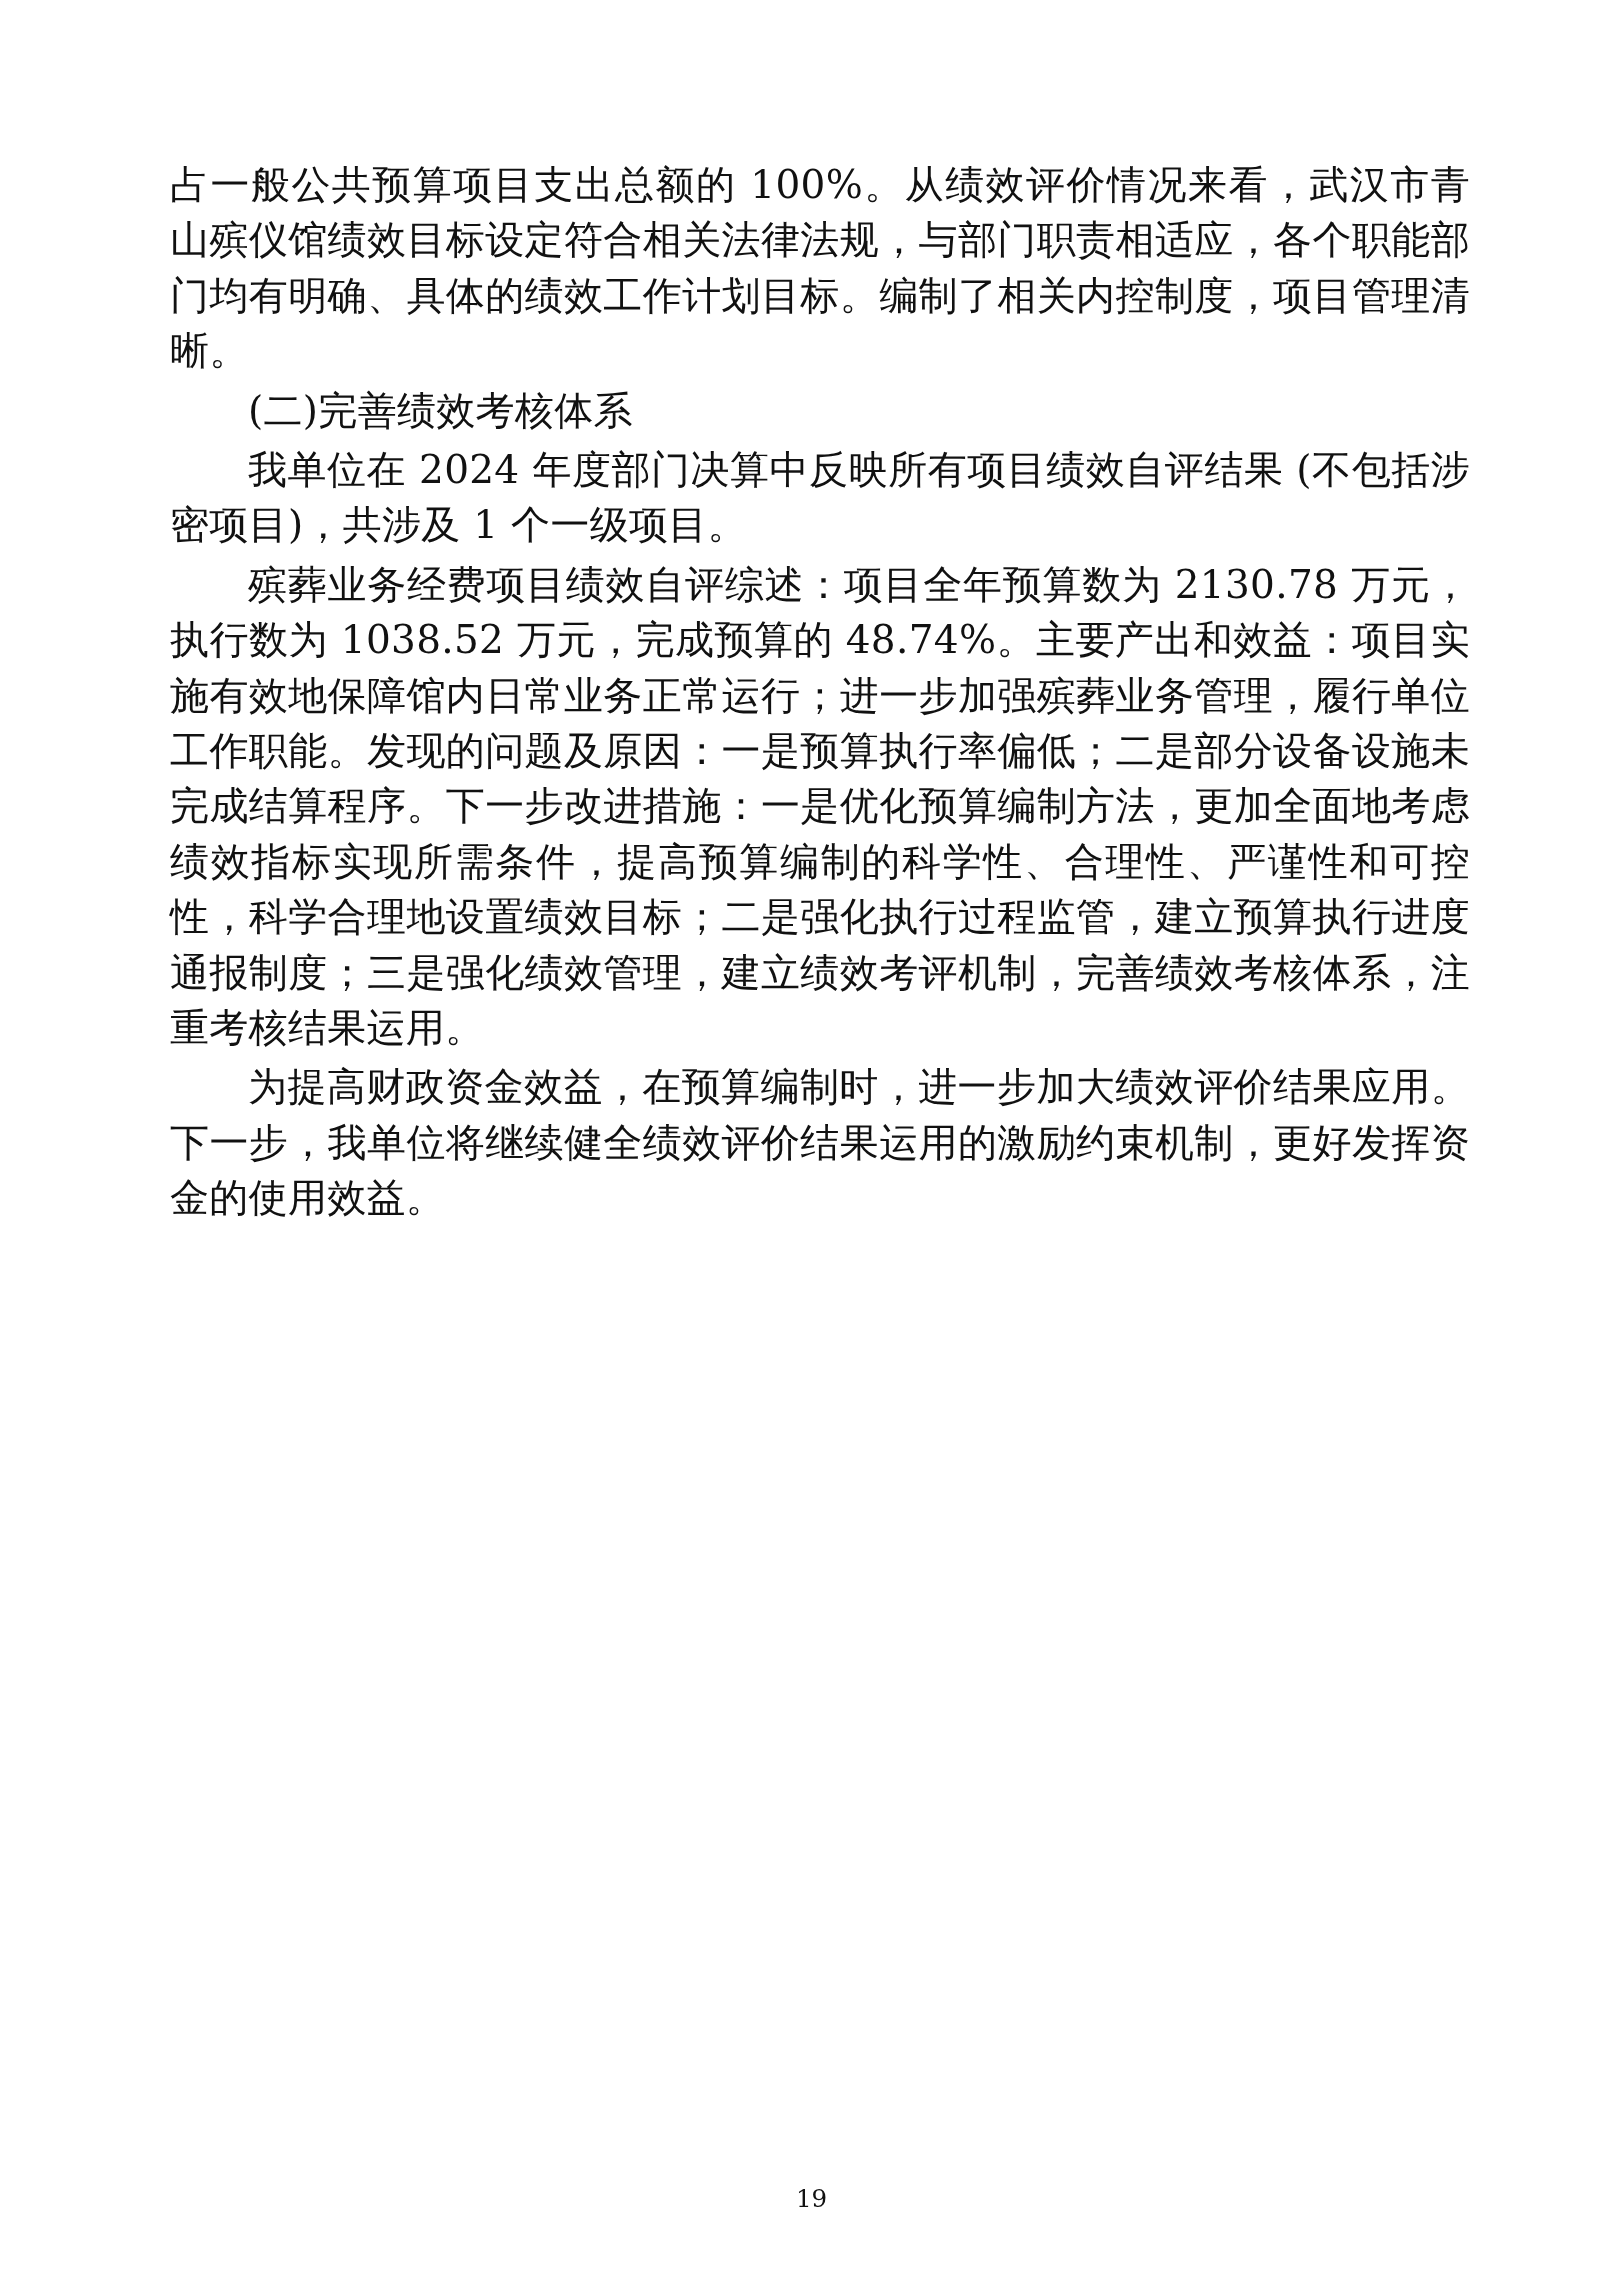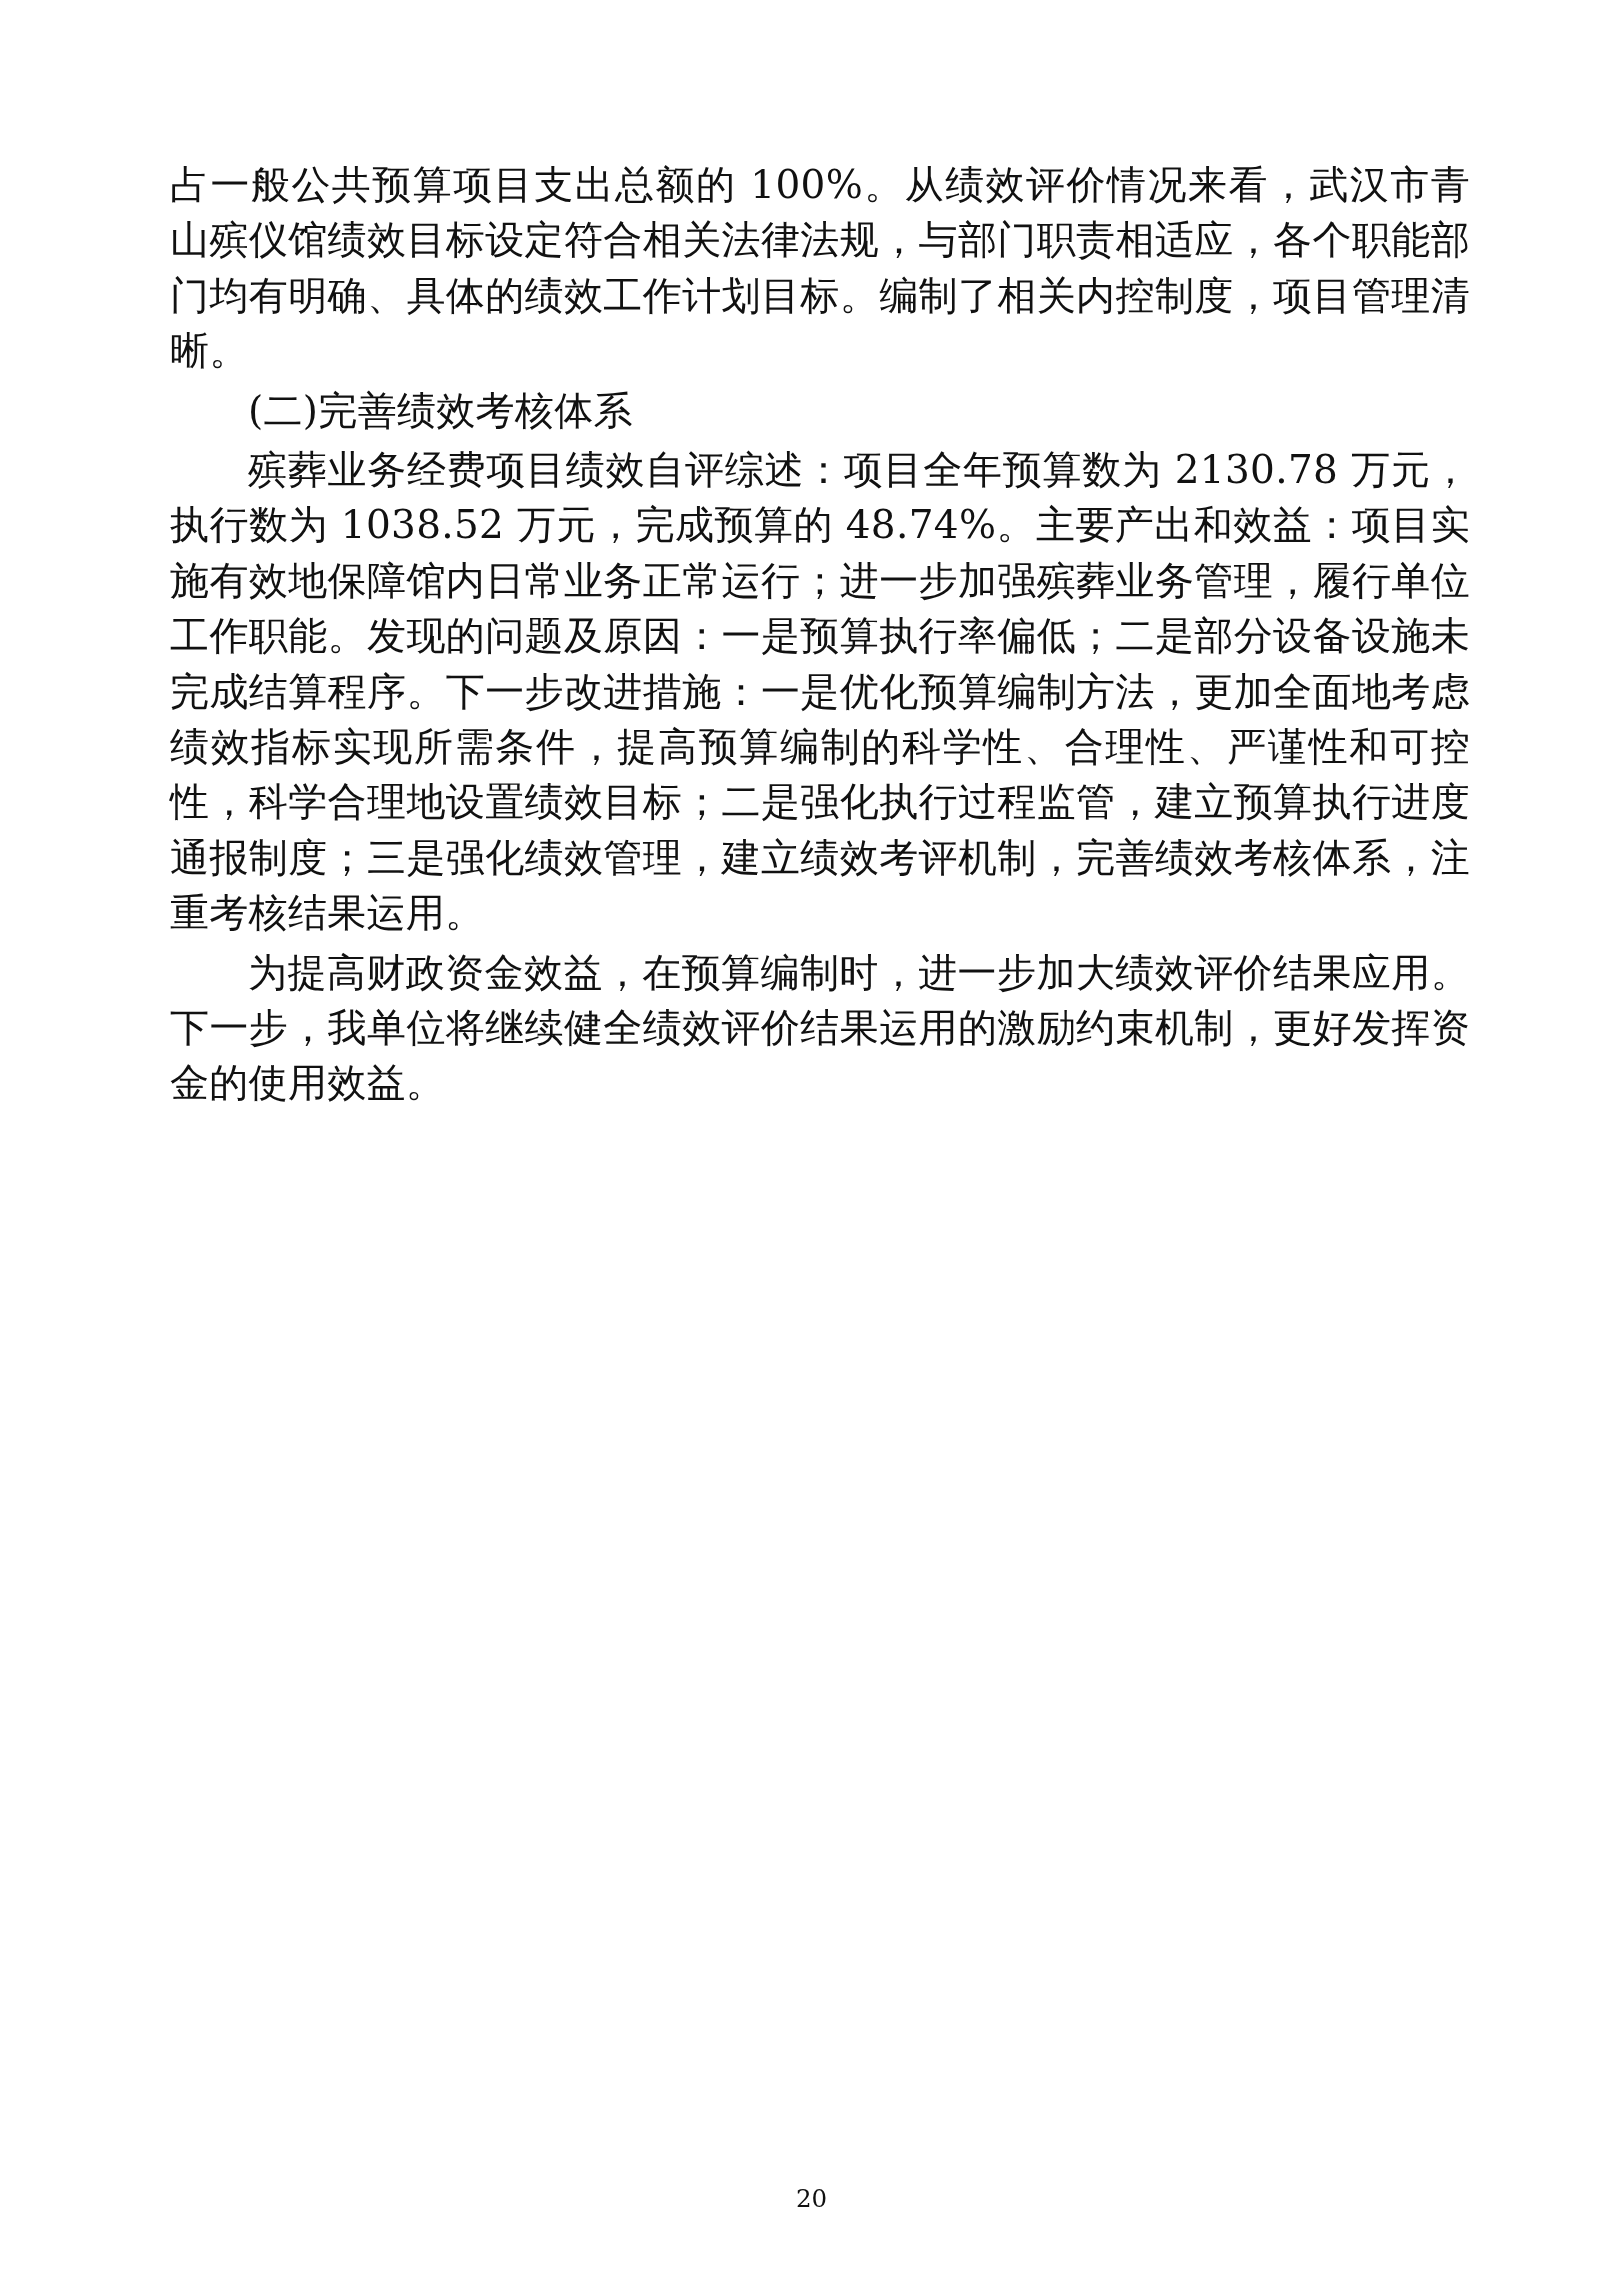--- a/index.html
+++ b/index.html
@@ -47,18 +47,19 @@
     color: #111111;
   }
 </style>
 </head>
 <body>
 
 <div class="page">
   <div class="body-text">
     <p class="para no-indent">占一般公共预算项目支出总额的 100%。从绩效评价情况来看，武汉市青山殡仪馆绩效目标设定符合相关法律法规，与部门职责相适应，各个职能部门均有明确、具体的绩效工作计划目标。编制了相关内控制度，项目管理清晰。</p>
     <p class="para">(二)完善绩效考核体系</p>
+    <p class="para">我单位在 2024 年度部门决算中反映所有项目绩效自评结果 (不包括涉密项目)，共涉及 1 个一级项目。</p>
     <p class="para">殡葬业务经费项目绩效自评综述：项目全年预算数为 2130.78 万元，执行数为 1038.52 万元，完成预算的 48.74%。主要产出和效益：项目实施有效地保障馆内日常业务正常运行；进一步加强殡葬业务管理，履行单位工作职能。发现的问题及原因：一是预算执行率偏低；二是部分设备设施未完成结算程序。下一步改进措施：一是优化预算编制方法，更加全面地考虑绩效指标实现所需条件，提高预算编制的科学性、合理性、严谨性和可控性，科学合理地设置绩效目标；二是强化执行过程监管，建立预算执行进度通报制度；三是强化绩效管理，建立绩效考评机制，完善绩效考核体系，注重考核结果运用。</p>
     <p class="para">为提高财政资金效益，在预算编制时，进一步加大绩效评价结果应用。下一步，我单位将继续健全绩效评价结果运用的激励约束机制，更好发挥资金的使用效益。</p>
   </div>
-  <div class="page-number">20</div>
+  <div class="page-number">19</div>
 </div>
 
 
 </body></html>

